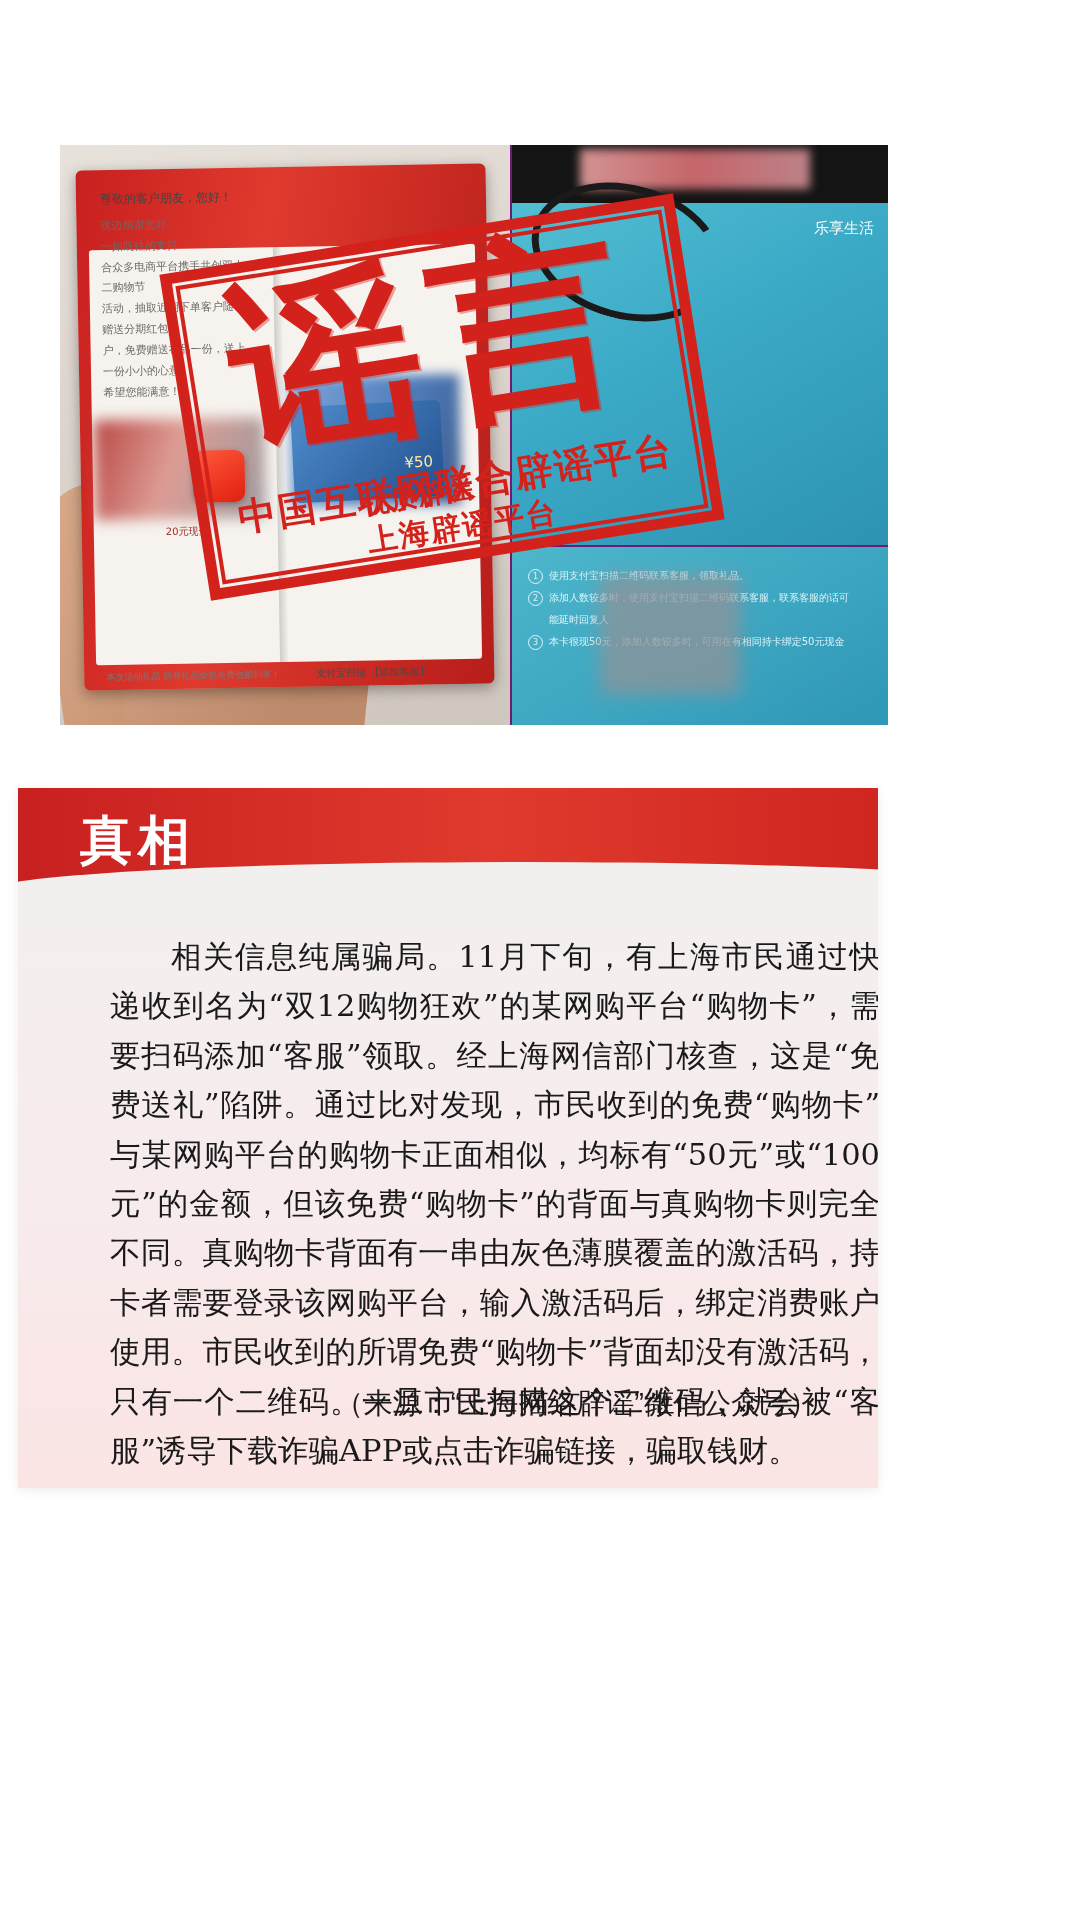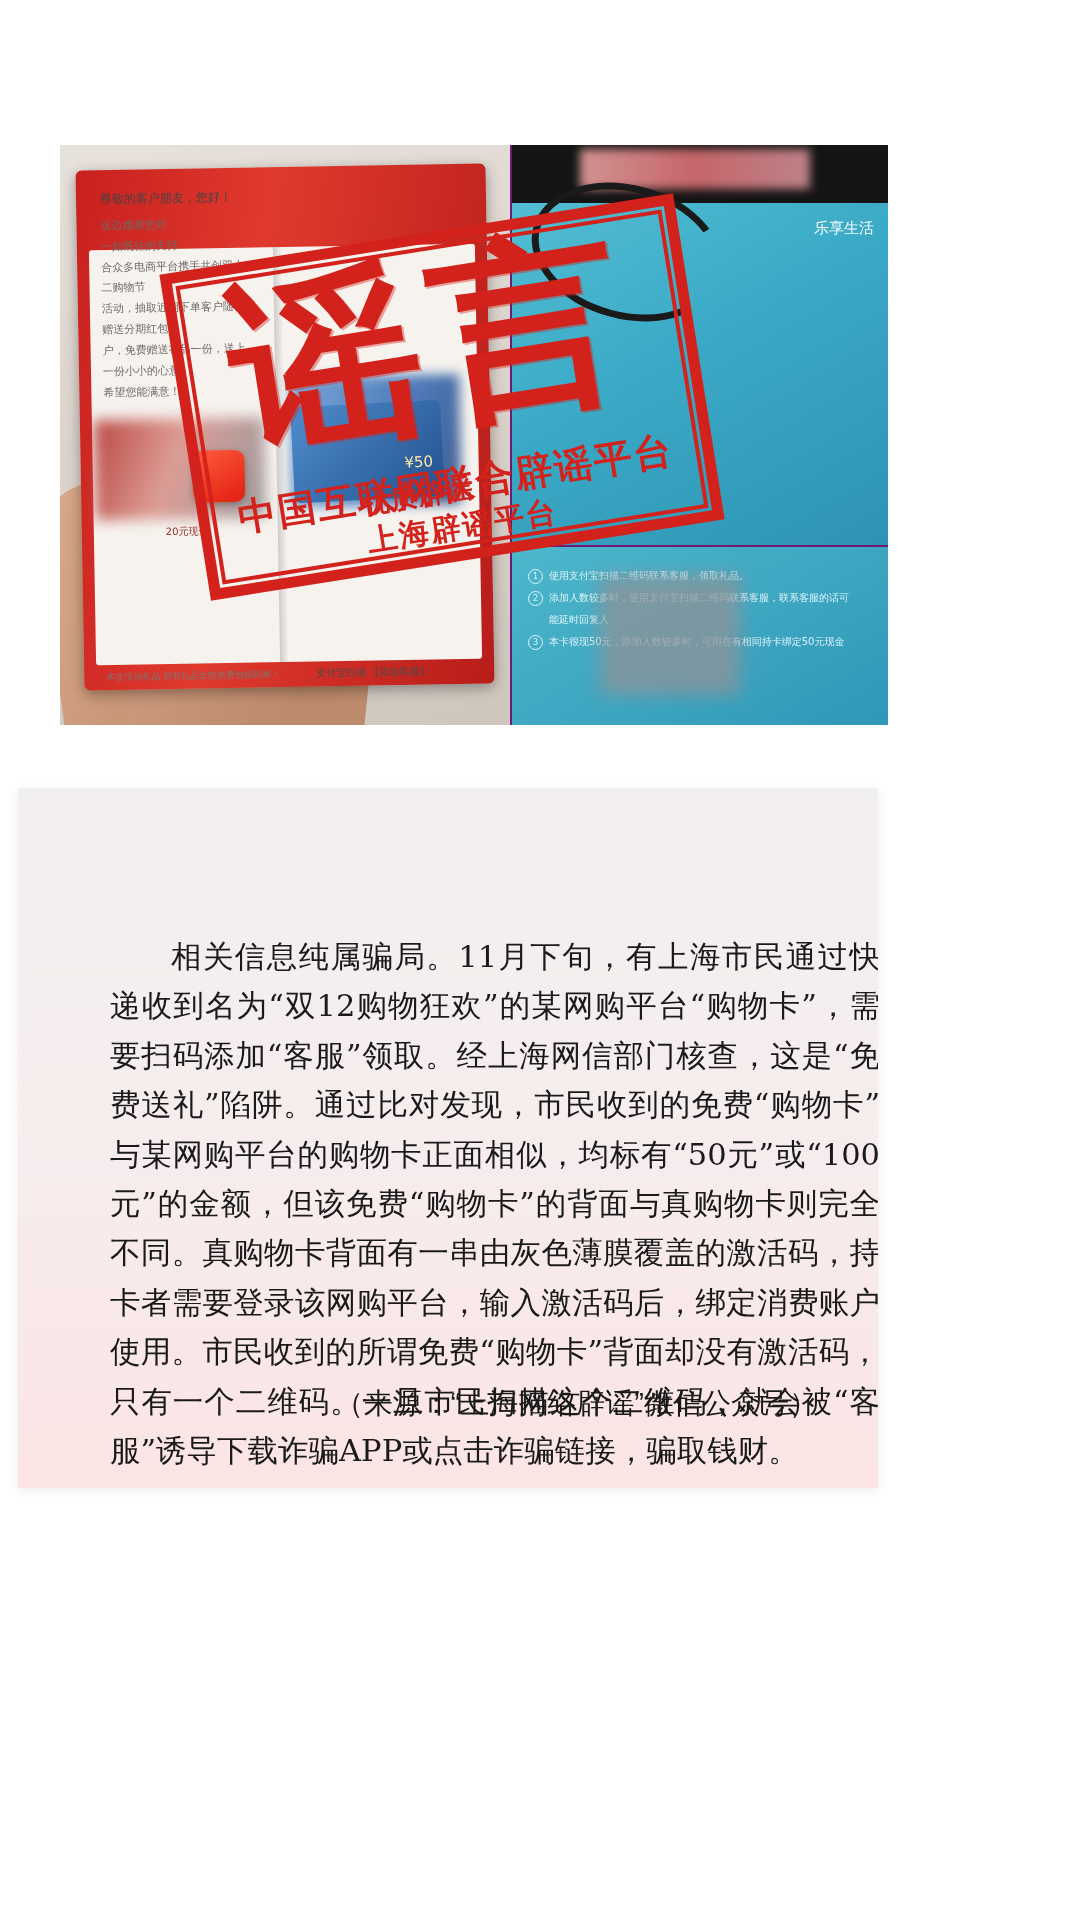--- a/index.html
+++ b/index.html
@@ -414,15 +414,19 @@
 <div class="stamp">
   <div class="stamp-border"></div>
   <div class="stamp-border-inner"></div>
   <div class="stamp-word">谣言</div>
   <div class="stamp-sub1">中国互联网联合辟谣平台</div>
   <div class="stamp-sub2">上海辟谣平台</div>
 </div>
 <div class="stamp-extra">优质辟谣</div>
 
 <div class="truth-panel">
+  <div class="truth-header">
+    <div class="truth-title">真相</div>
+    <div class="truth-wave"></div>
+  </div>
   <div class="truth-body">相关信息纯属骗局。11月下旬，有上海市民通过快递收到名为“双12购物狂欢”的某网购平台“购物卡”，需要扫码添加“客服”领取。经上海网信部门核查，这是“免费送礼”陷阱。通过比对发现，市民收到的免费“购物卡”与某网购平台的购物卡正面相似，均标有“50元”或“100元”的金额，但该免费“购物卡”的背面与真购物卡则完全不同。真购物卡背面有一串由灰色薄膜覆盖的激活码，持卡者需要登录该网购平台，输入激活码后，绑定消费账户使用。市民收到的所谓免费“购物卡”背面却没有激活码，只有一个二维码。一旦市民扫描这个二维码，就会被“客服”诱导下载诈骗APP或点击诈骗链接，骗取钱财。</div>
   <div class="truth-source">（来源：“上海网络辟谣”微信公众号）</div>
 </div>
 
 </body></html>

